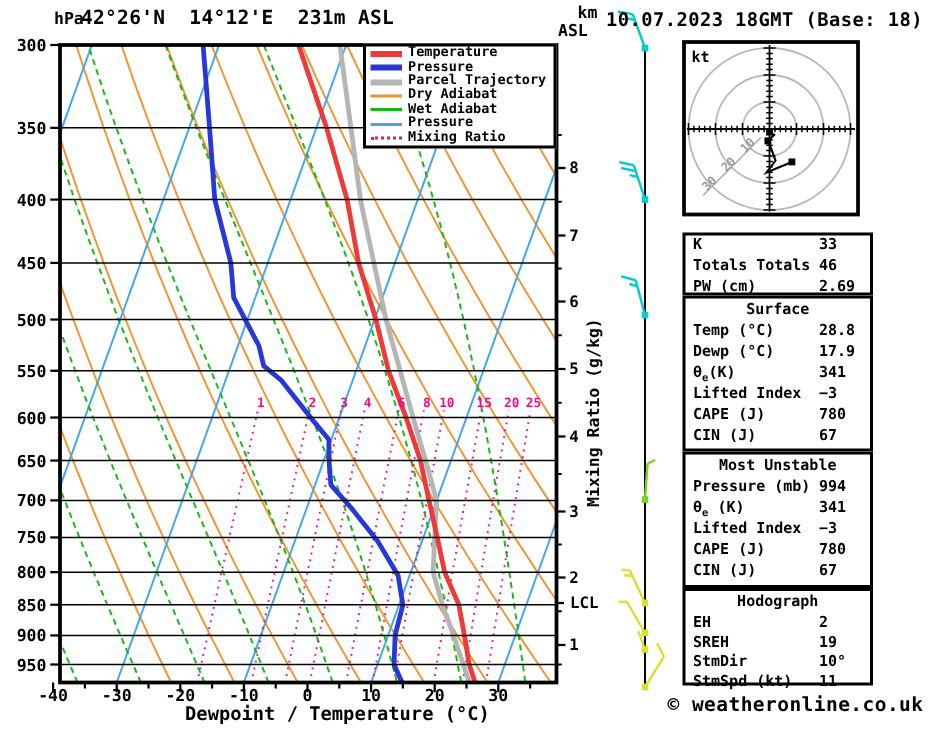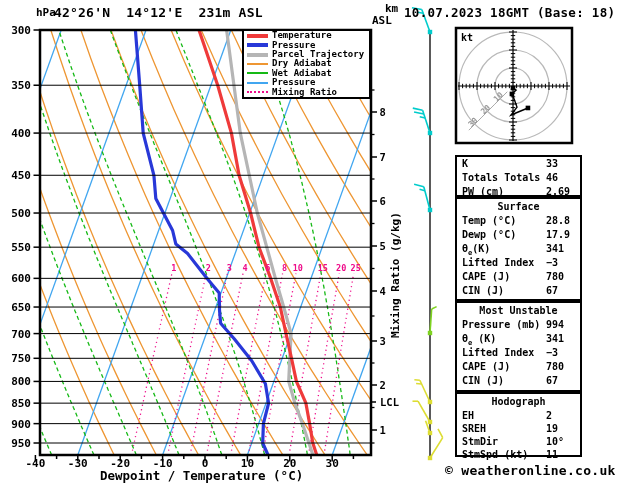--- a/index.html
+++ b/index.html
@@ -7,21 +7,21 @@
     width:629px;height:486px;position:relative;background:#fff;color:#000;
     font-family:"DejaVu Sans Mono","Liberation Mono",monospace;font-weight:bold;overflow:hidden;
   }
   #chart-svg{position:absolute;left:0;top:0;}
   .abslbl{position:absolute;white-space:pre;}
   #page-title{left:54px;top:5px;font-size:13px;letter-spacing:0.2px;}
   #date-title{left:404px;top:5px;font-size:12.5px;letter-spacing:0.3px;}
   #hpa-label{left:12px;top:6px;font-size:11px;padding-left:24px;}
   #km-label{left:385px;top:2px;font-size:11px;}
   #asl-label{left:372px;top:14px;font-size:11px;}
-  #x-axis-label{left:100px;top:468px;width:250px;text-align:left;font-size:12.5px;}
+  #x-axis-label{left:100px;top:468px;width:250px;text-align:center;font-size:12.5px;}
   #mixing-axis-label{left:389px;top:338px;font-size:11px;transform:rotate(-90deg);transform-origin:left top;}
   #footer-label{left:445px;top:463px;font-size:13px;letter-spacing:0.3px;}
   #legend-box{
     position:absolute;left:242px;top:29px;width:129px;height:70px;background:#fff;
     border:2px solid #000;box-sizing:border-box;display:flex;flex-direction:column;justify-content:center;
   }
   .legend-row{display:flex;align-items:center;height:9.4px;font-size:9px;line-height:9px;}
   .legend-swatch{width:21px;height:0;margin:0 4px 0 3px;flex:none;}
   .tbox{
     position:absolute;left:455px;width:127px;border:2px solid #000;box-sizing:border-box;

